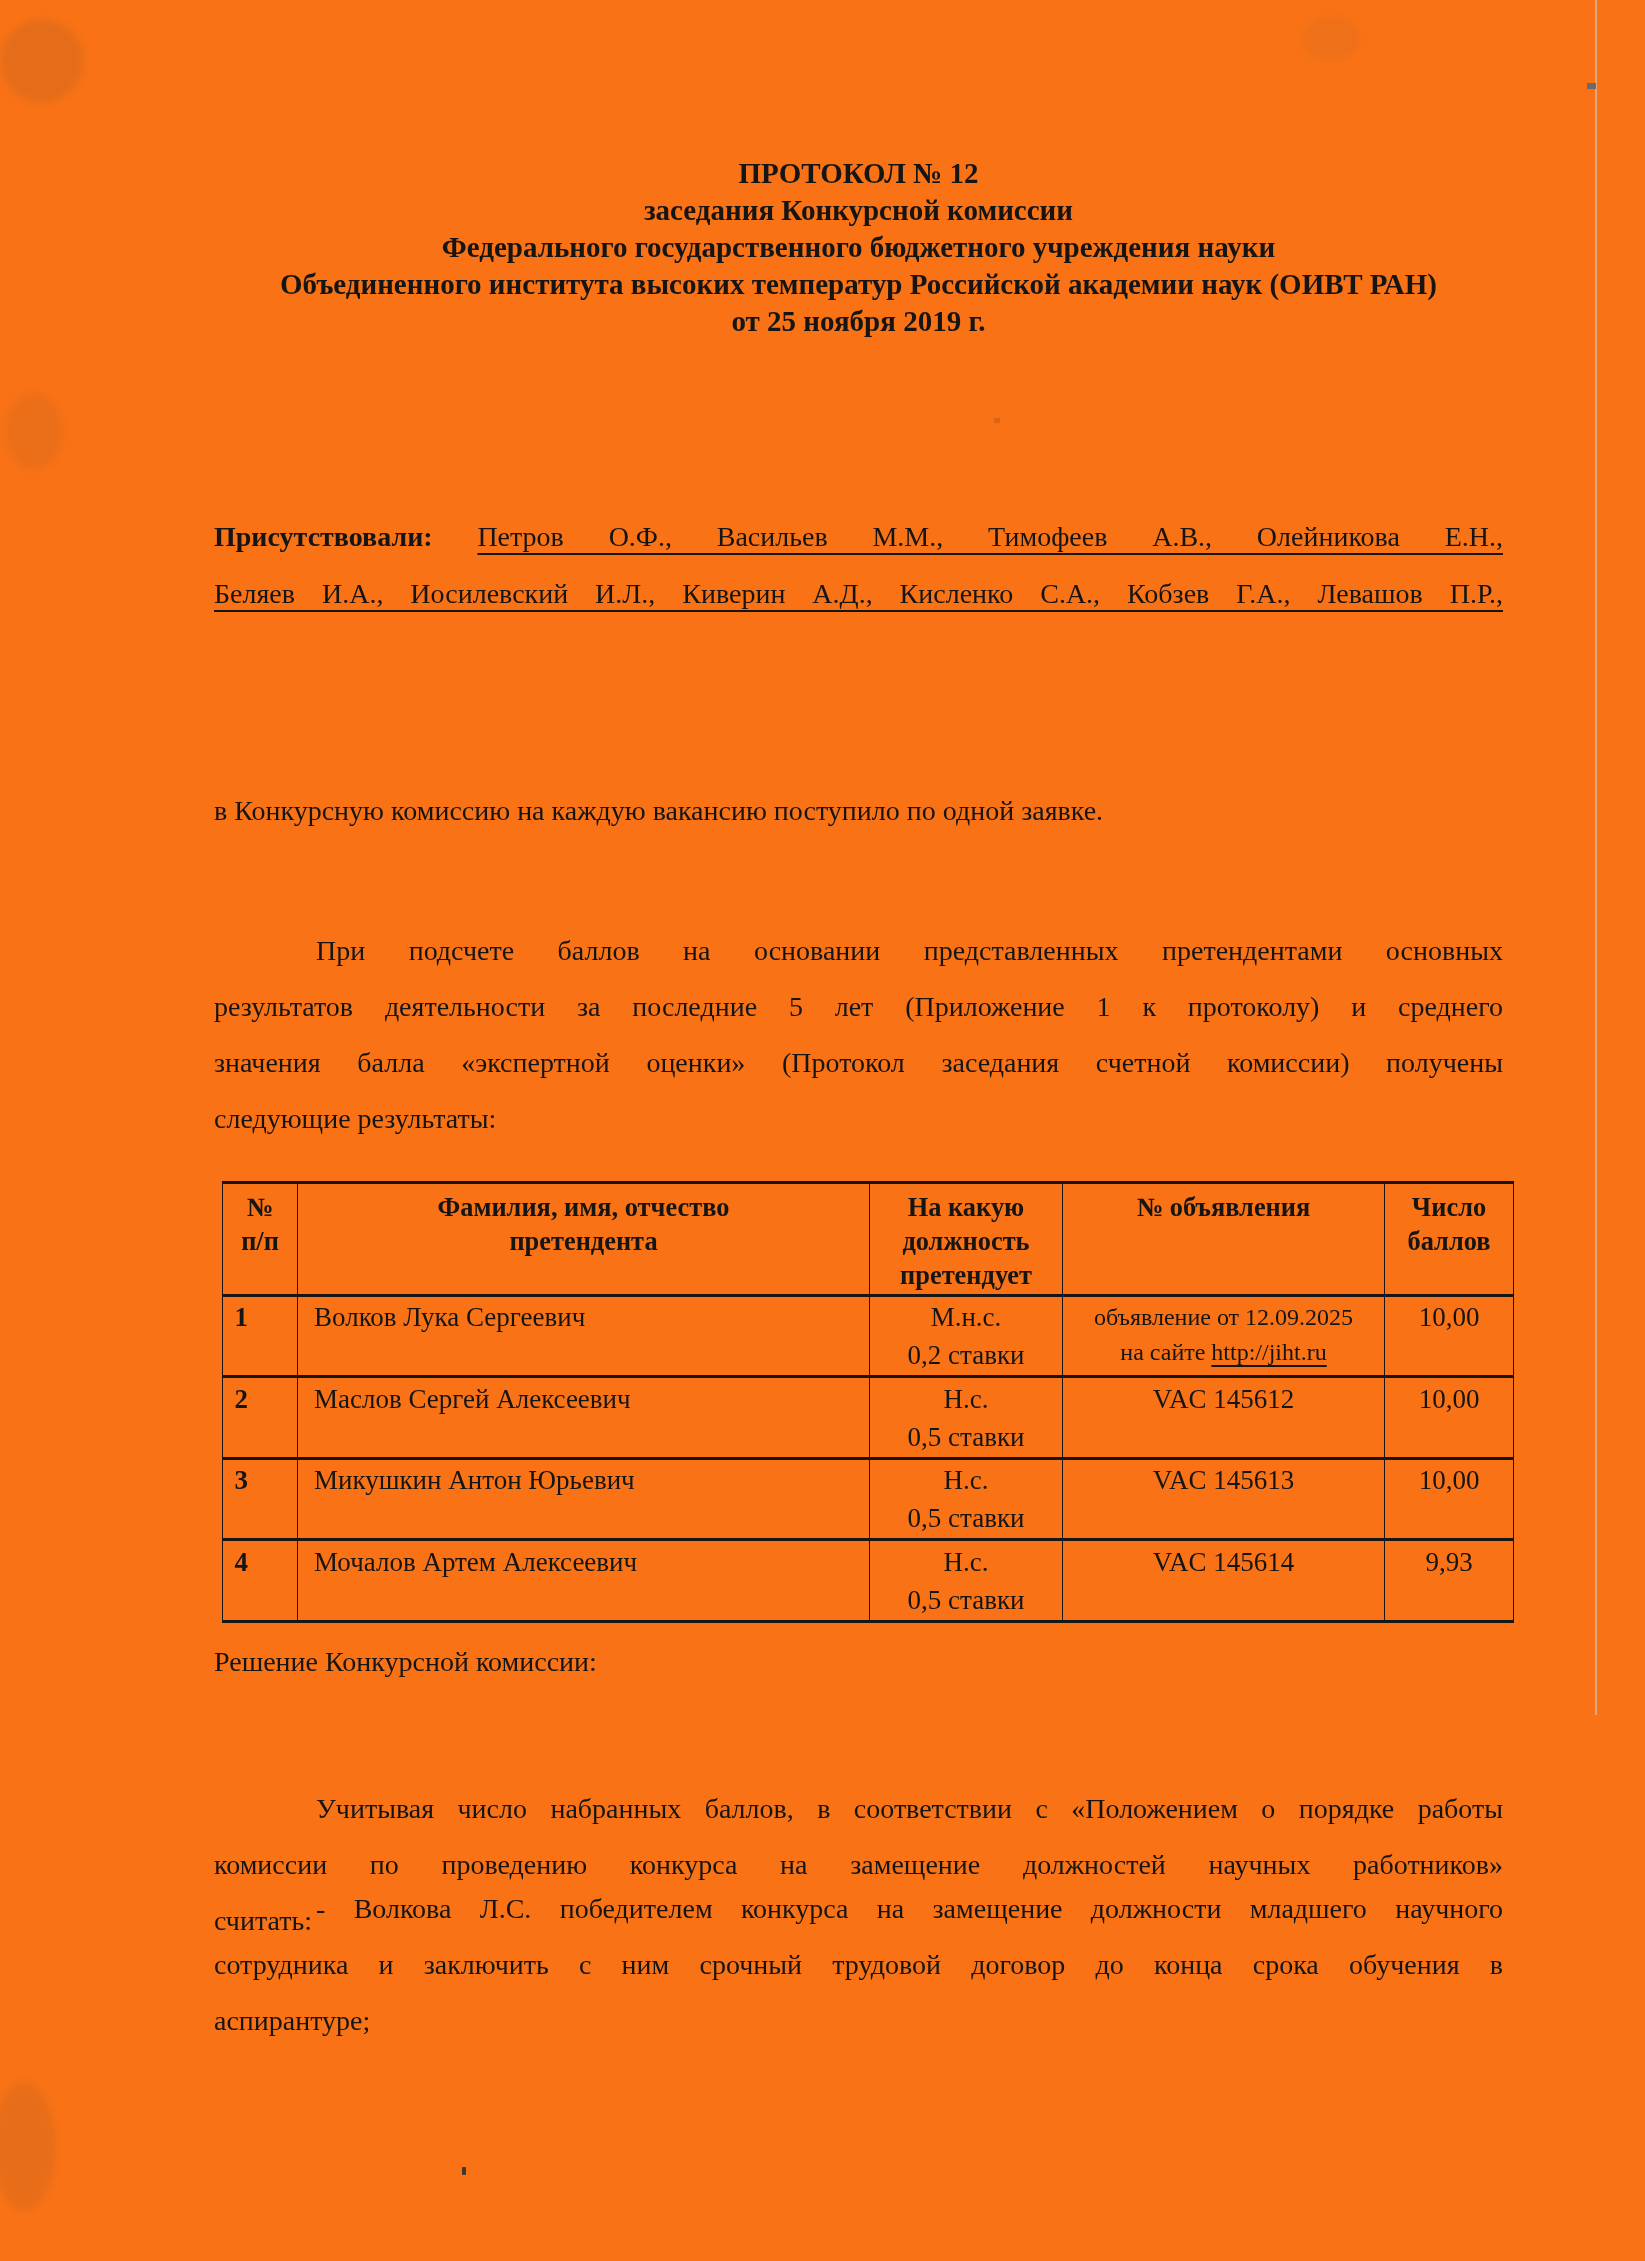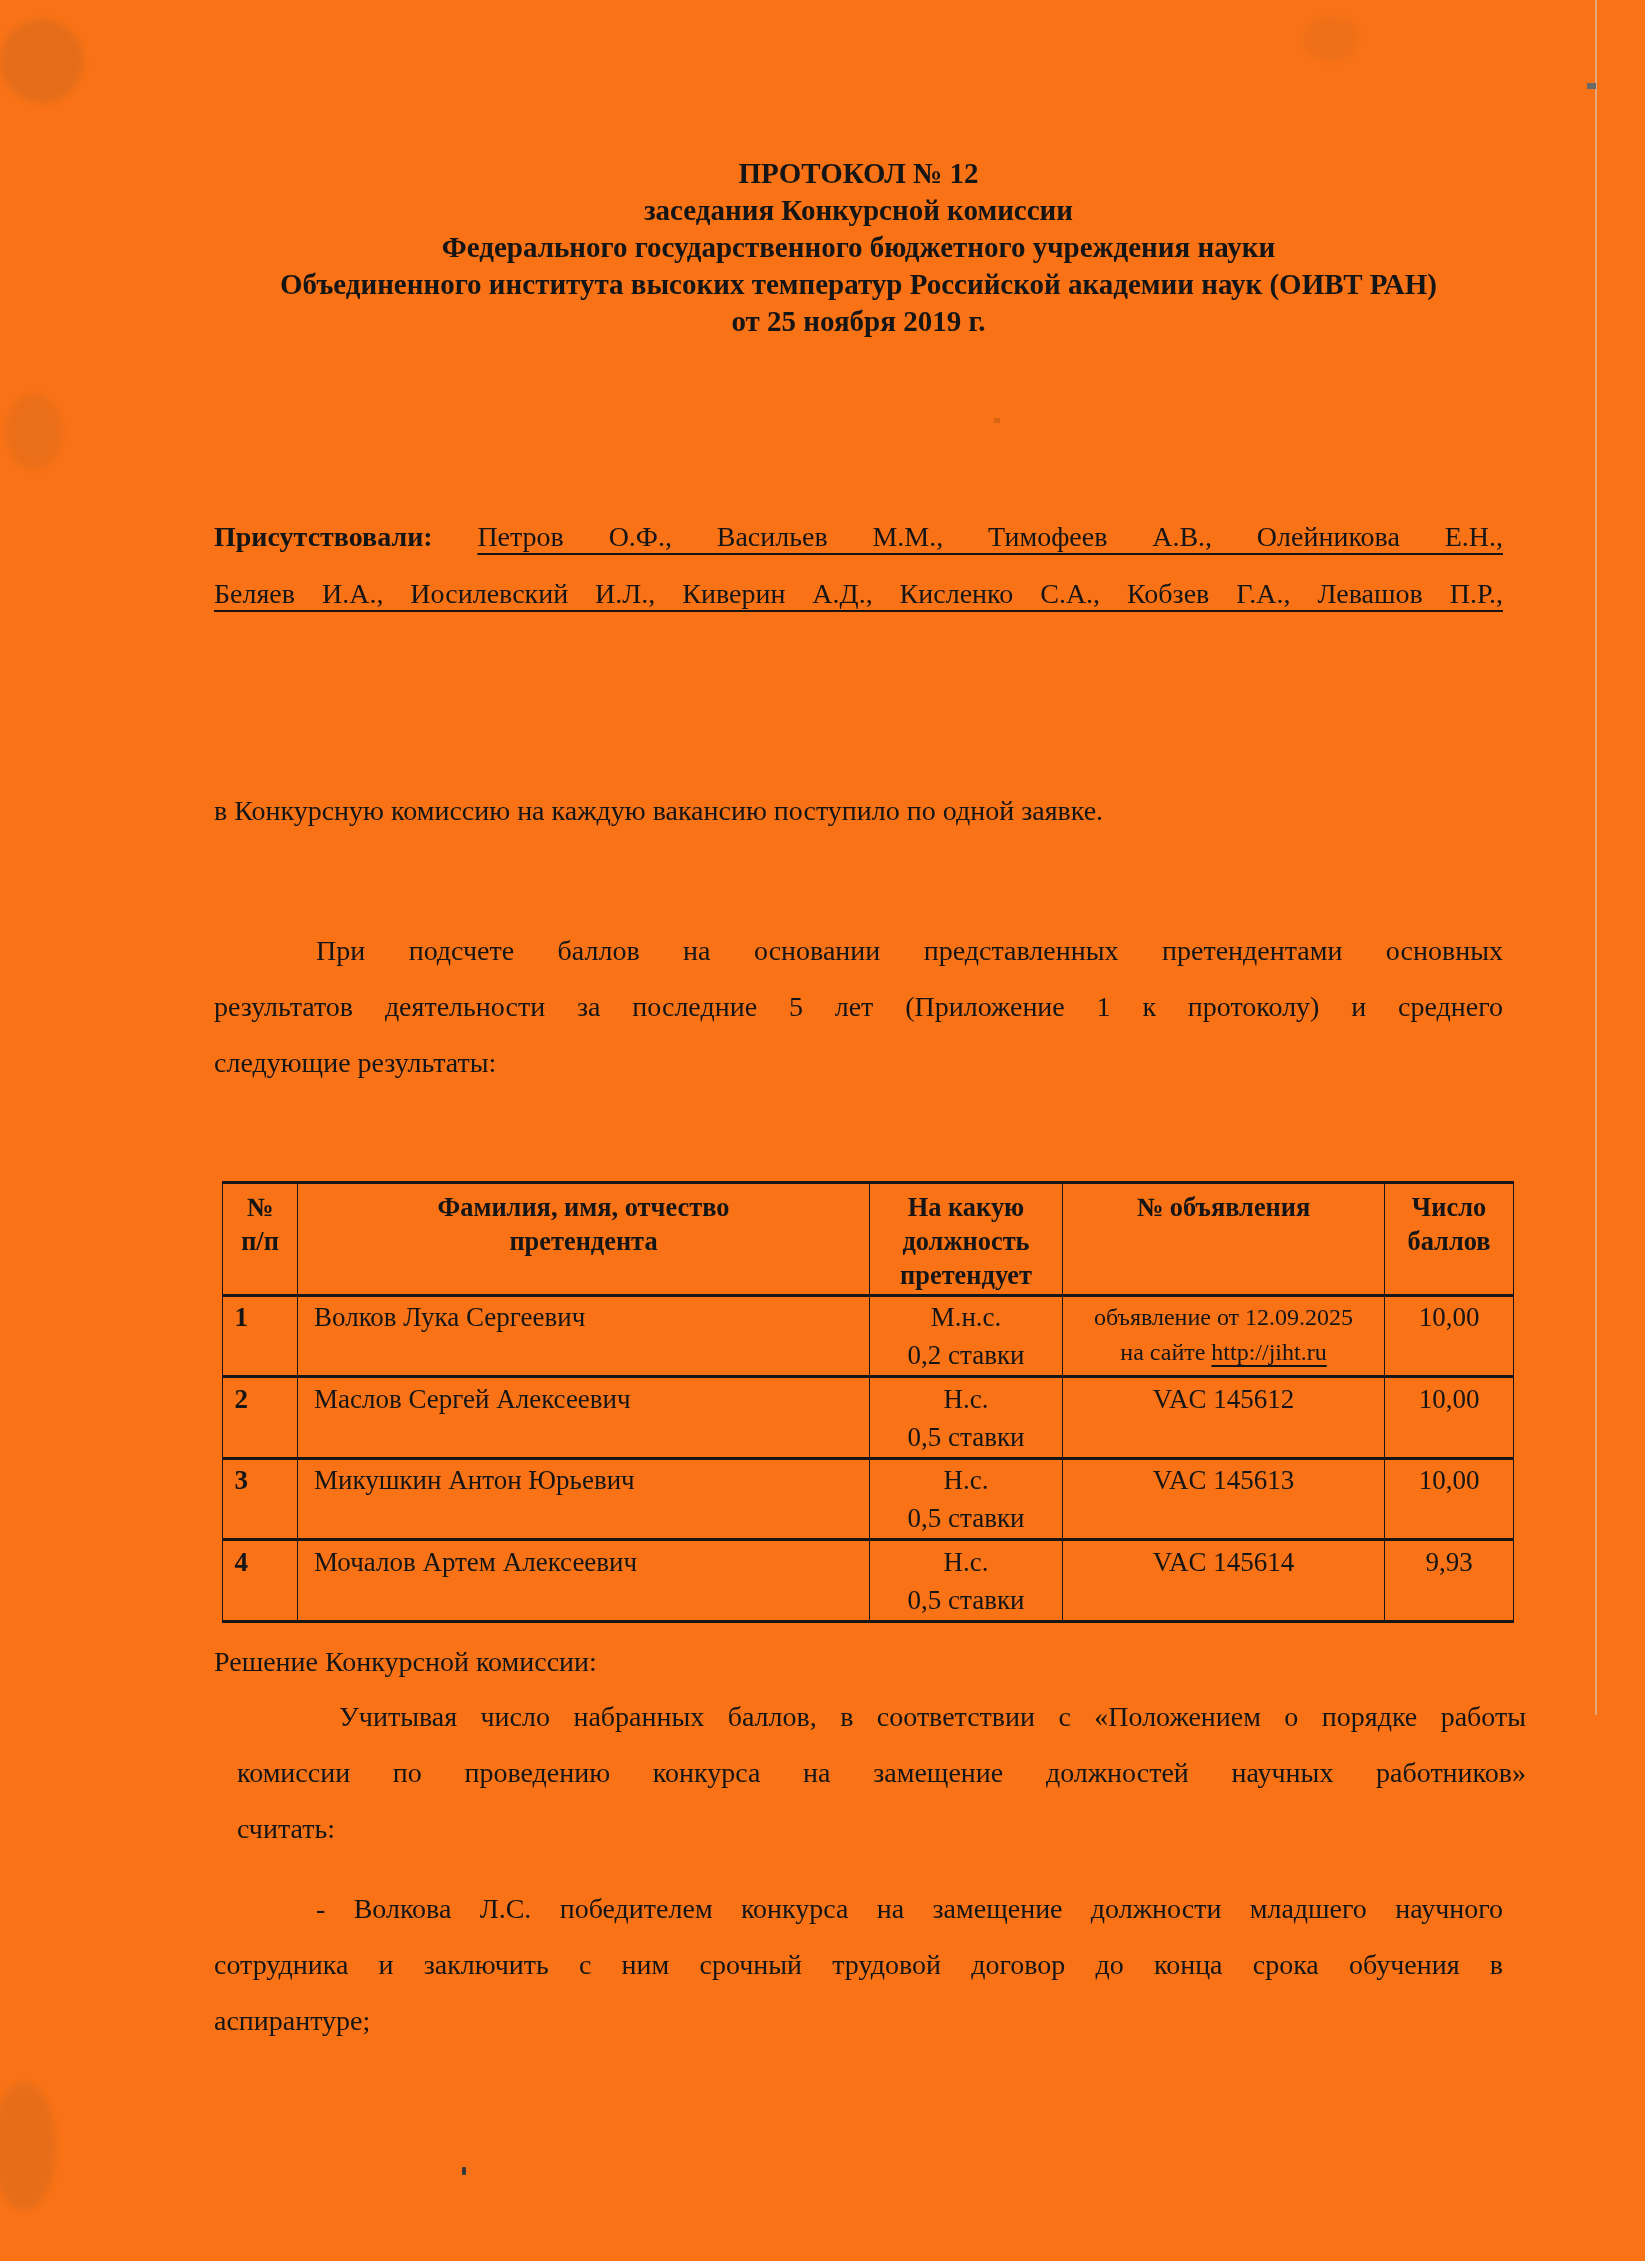--- a/index.html
+++ b/index.html
@@ -21,21 +21,21 @@
   .jl{text-align:justify;text-align-last:justify;}
   .ln{text-align:left;}
   .u{text-decoration:underline;text-decoration-thickness:2.3px;text-underline-offset:7px;}
   .b{font-weight:bold;}
 
   
   .para{font-size:28px;line-height:56px;}
   #para1{top:783px;}
   #para2{top:923px;}
   #decision-label{top:1634px;}
-  #para3{top:1689px;margin-left:23px;}
+  #para3{top:1781px;}
   #para4{top:1881px;}
   .indent{padding-left:102px;}
 
   
   table.results{
     position:absolute;left:222px;top:1181px;
     width:1292px;table-layout:fixed;border-collapse:collapse;
     font-size:27px;
   }
   .results th,.results td{
@@ -86,20 +86,21 @@
     <div class="jl"><span class="u">Беляев И.А., Иосилевский И.Л., Киверин А.Д., Кисленко С.А., Кобзев Г.А., Левашов П.Р.,</span></div>
   </div>
 
   <div class="blk para" id="para1">
     <div class="ln">в Конкурсную комиссию на каждую вакансию поступило по одной заявке.</div>
   </div>
 
   <div class="blk para" id="para2">
     <div class="jl indent">При подсчете баллов на основании представленных претендентами основных</div>
     <div class="jl">результатов деятельности за последние 5 лет (Приложение 1 к протоколу) и среднего</div>
+    <div class="jl">значения балла «экспертной оценки» (Протокол заседания счетной комиссии) получены</div>
     <div class="ln">следующие результаты:</div>
   </div>
 
   <table class="results">
     <colgroup>
       <col style="width:75px">
         <col style="width:572px">
         <col style="width:193px">
         <col style="width:322px">
         <col style="width:129px">

